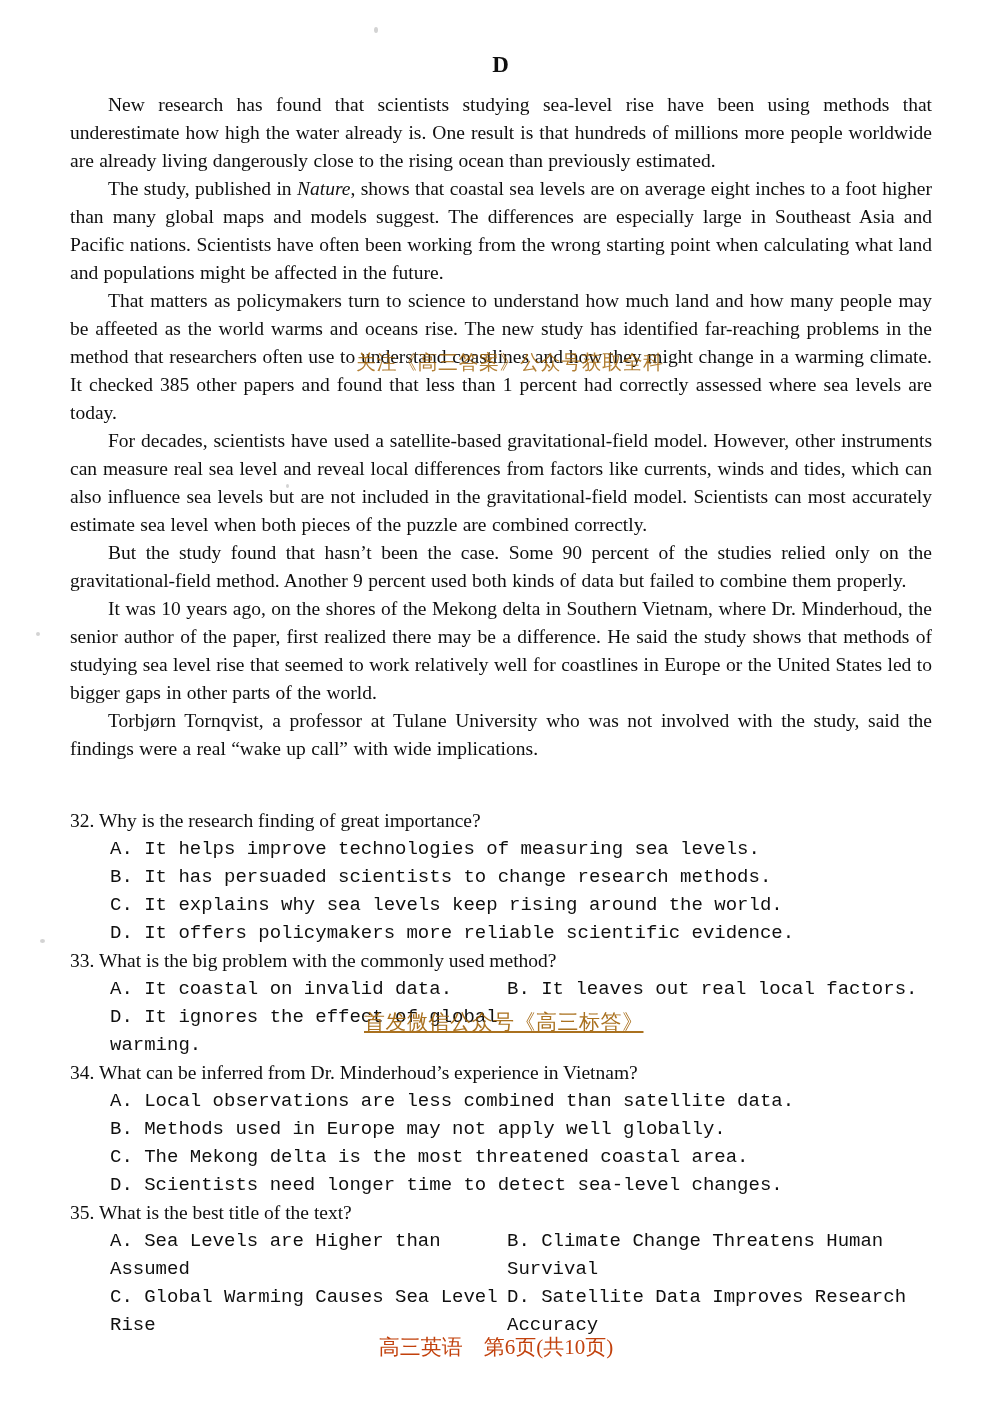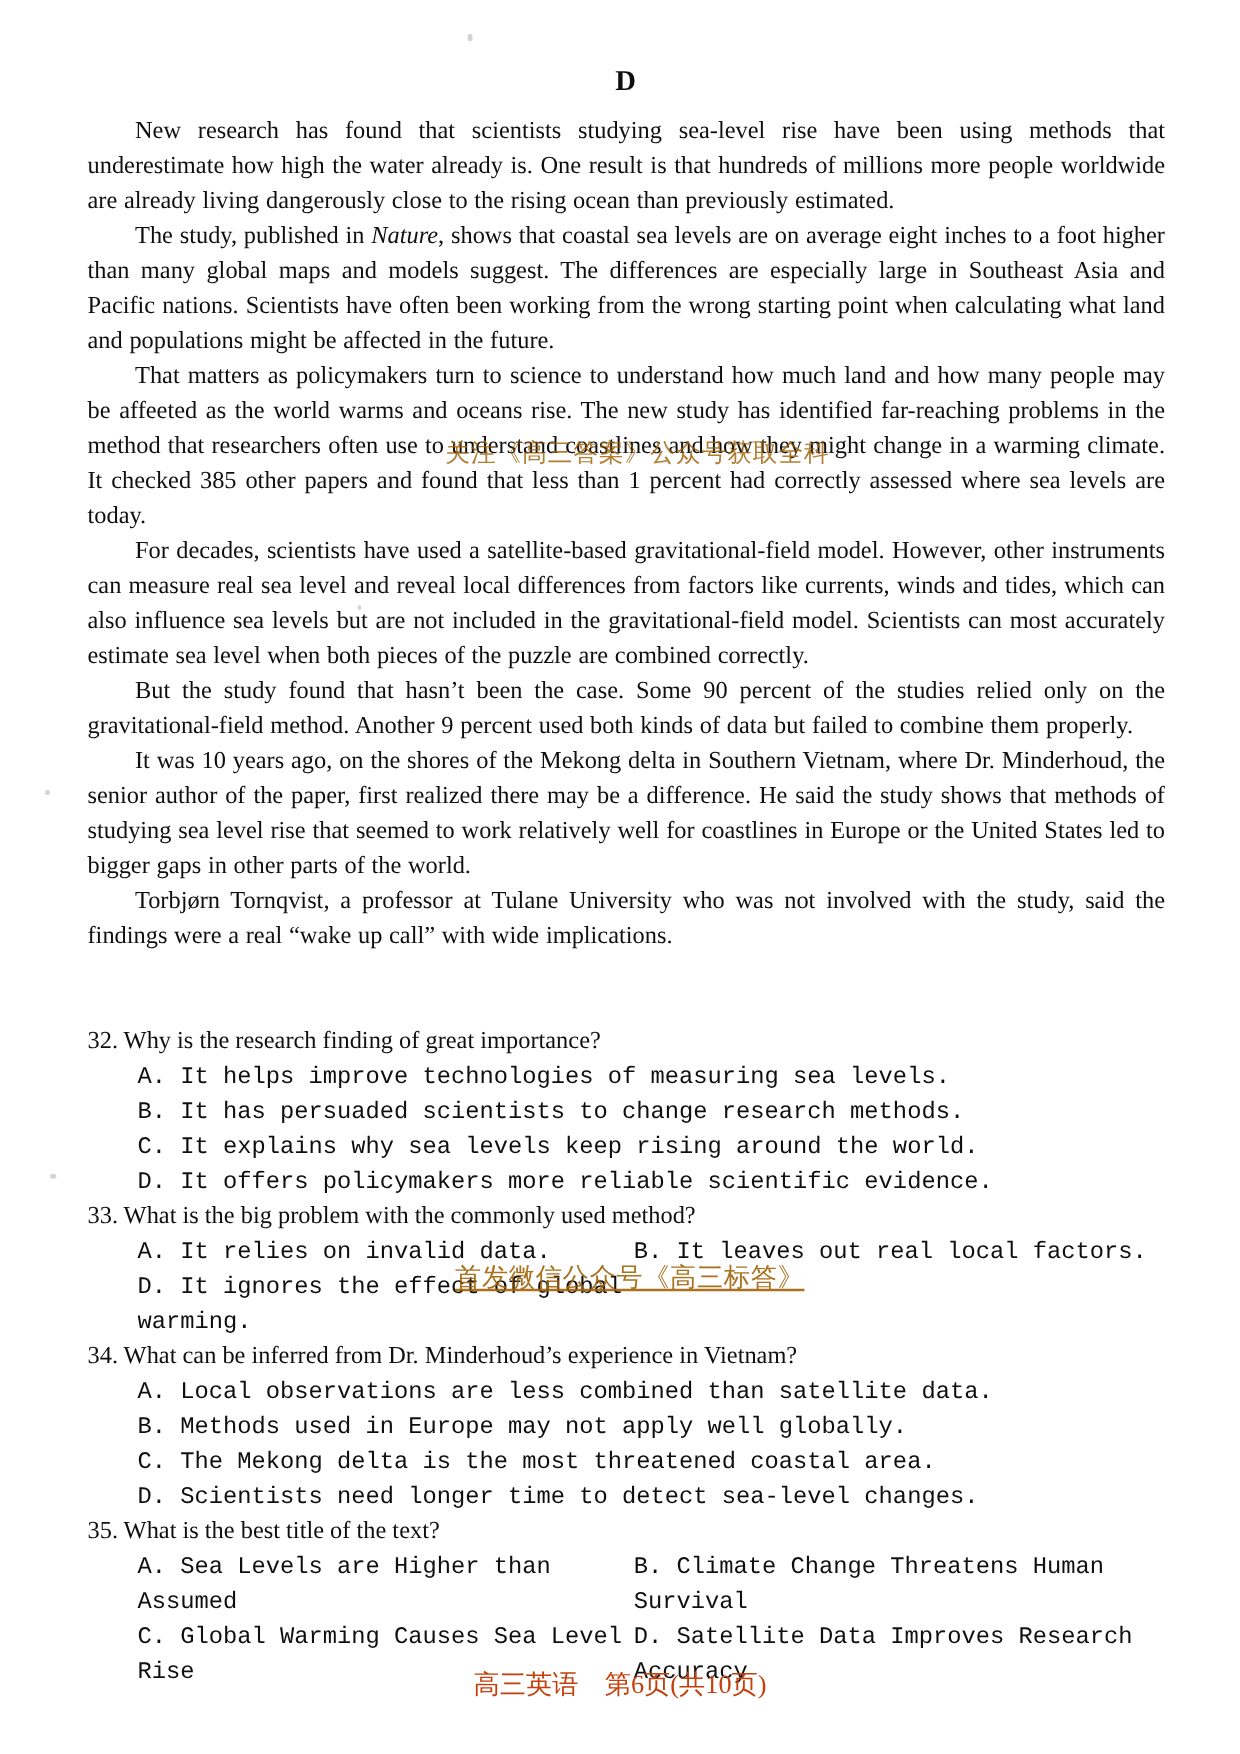--- a/index.html
+++ b/index.html
@@ -13,21 +13,21 @@
   .content { position:absolute; left:70px; top:50px; width:862px; }
   .section-label {
     text-align:center; font-weight:bold; font-size:23px; line-height:30px;
     margin-bottom:11px; letter-spacing:1px;
   }
   .para {
     font-size:19.5px; line-height:28px; text-align:justify; text-indent:38px;
     word-spacing:0.5px;
   }
   .para .italic { font-style:italic; }
-  .questions { margin-top:56px; }
+  .questions { margin-top:44px; }
   .stem { font-size:19.5px; line-height:28px; }
   .options { padding-left:40px; }
   .option { font-size:19px; line-height:28px;font-family:Liberation Mono, monospace; }
   .options.cols2 { display:grid; grid-template-columns:397px auto; }
   .footer {
     position:absolute; left:0; top:1332px; width:100%; text-align:center;
     font-size:21px; line-height:30px; color:#c2410c;
   }
   .watermark {
     position:absolute; color:#a16207; white-space:nowrap; font-weight:normal;
@@ -65,21 +65,21 @@
           <div class="options cols1">
             <div class="option">A. It helps improve technologies of measuring sea levels.</div>
             <div class="option">B. It has persuaded scientists to change research methods.</div>
             <div class="option">C. It explains why sea levels keep rising around the world.</div>
             <div class="option">D. It offers policymakers more reliable scientific evidence.</div>
           </div>
         </div>
         <div class="question">
           <div class="stem">33. What is the big problem with the commonly used method?</div>
           <div class="options cols2">
-            <div class="option">A. It relies on invalid data.</div>
+            <div class="option">A. It coastal on invalid data.</div>
             <div class="option">B. It leaves out real local factors.</div>
             <div class="option">D. It ignores the effect of global warming.</div>
           </div>
         </div>
         <div class="question">
           <div class="stem">34. What can be inferred from Dr. Minderhoud’s experience in Vietnam?</div>
           <div class="options cols1">
             <div class="option">A. Local observations are less combined than satellite data.</div>
             <div class="option">B. Methods used in Europe may not apply well globally.</div>
             <div class="option">C. The Mekong delta is the most threatened coastal area.</div>

